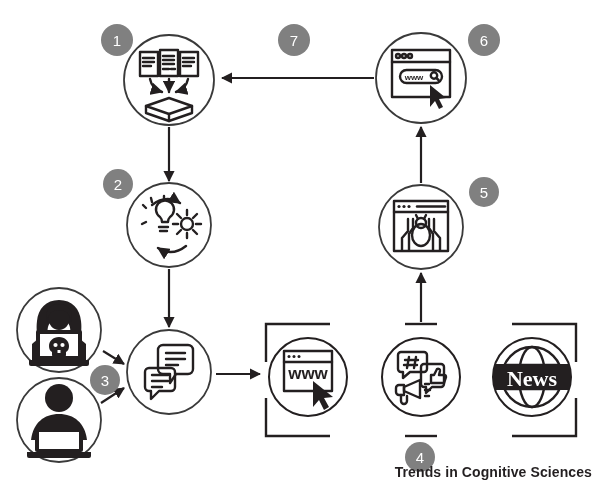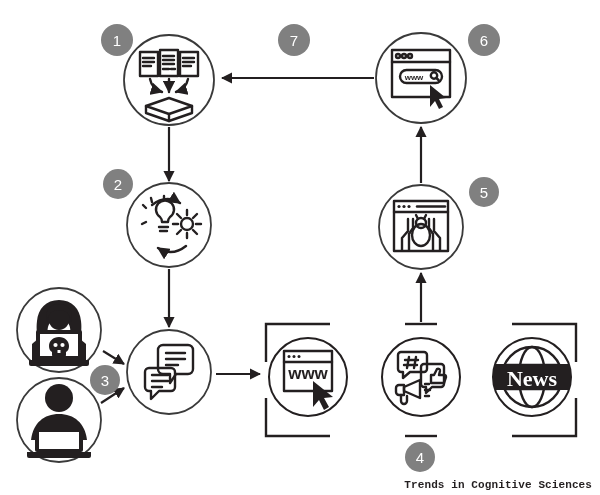--- a/index.html
+++ b/index.html
@@ -27,23 +27,23 @@
   .badge-text {
     font-family: "Liberation Sans", sans-serif;
     font-size: 15px;
     fill: #ffffff;
     text-anchor: middle;
     dominant-baseline: central;
   }
   .credit {
     position: absolute;
     right: 8px;
-    bottom: 4px;
-    font-family: Liberation Mono, monospace;
-    font-size: 11px;
+    bottom: 15px;
+    font-family: Liberation Sans, sans-serif;
+    font-size: 14px;
     font-weight: bold;
     color: #231f20;
     letter-spacing: 0.1px;
   }
   .ic-line {
     fill: none;
     stroke: #231f20;
     stroke-width: 2.4;
     stroke-linecap: round;
     stroke-linejoin: round;

